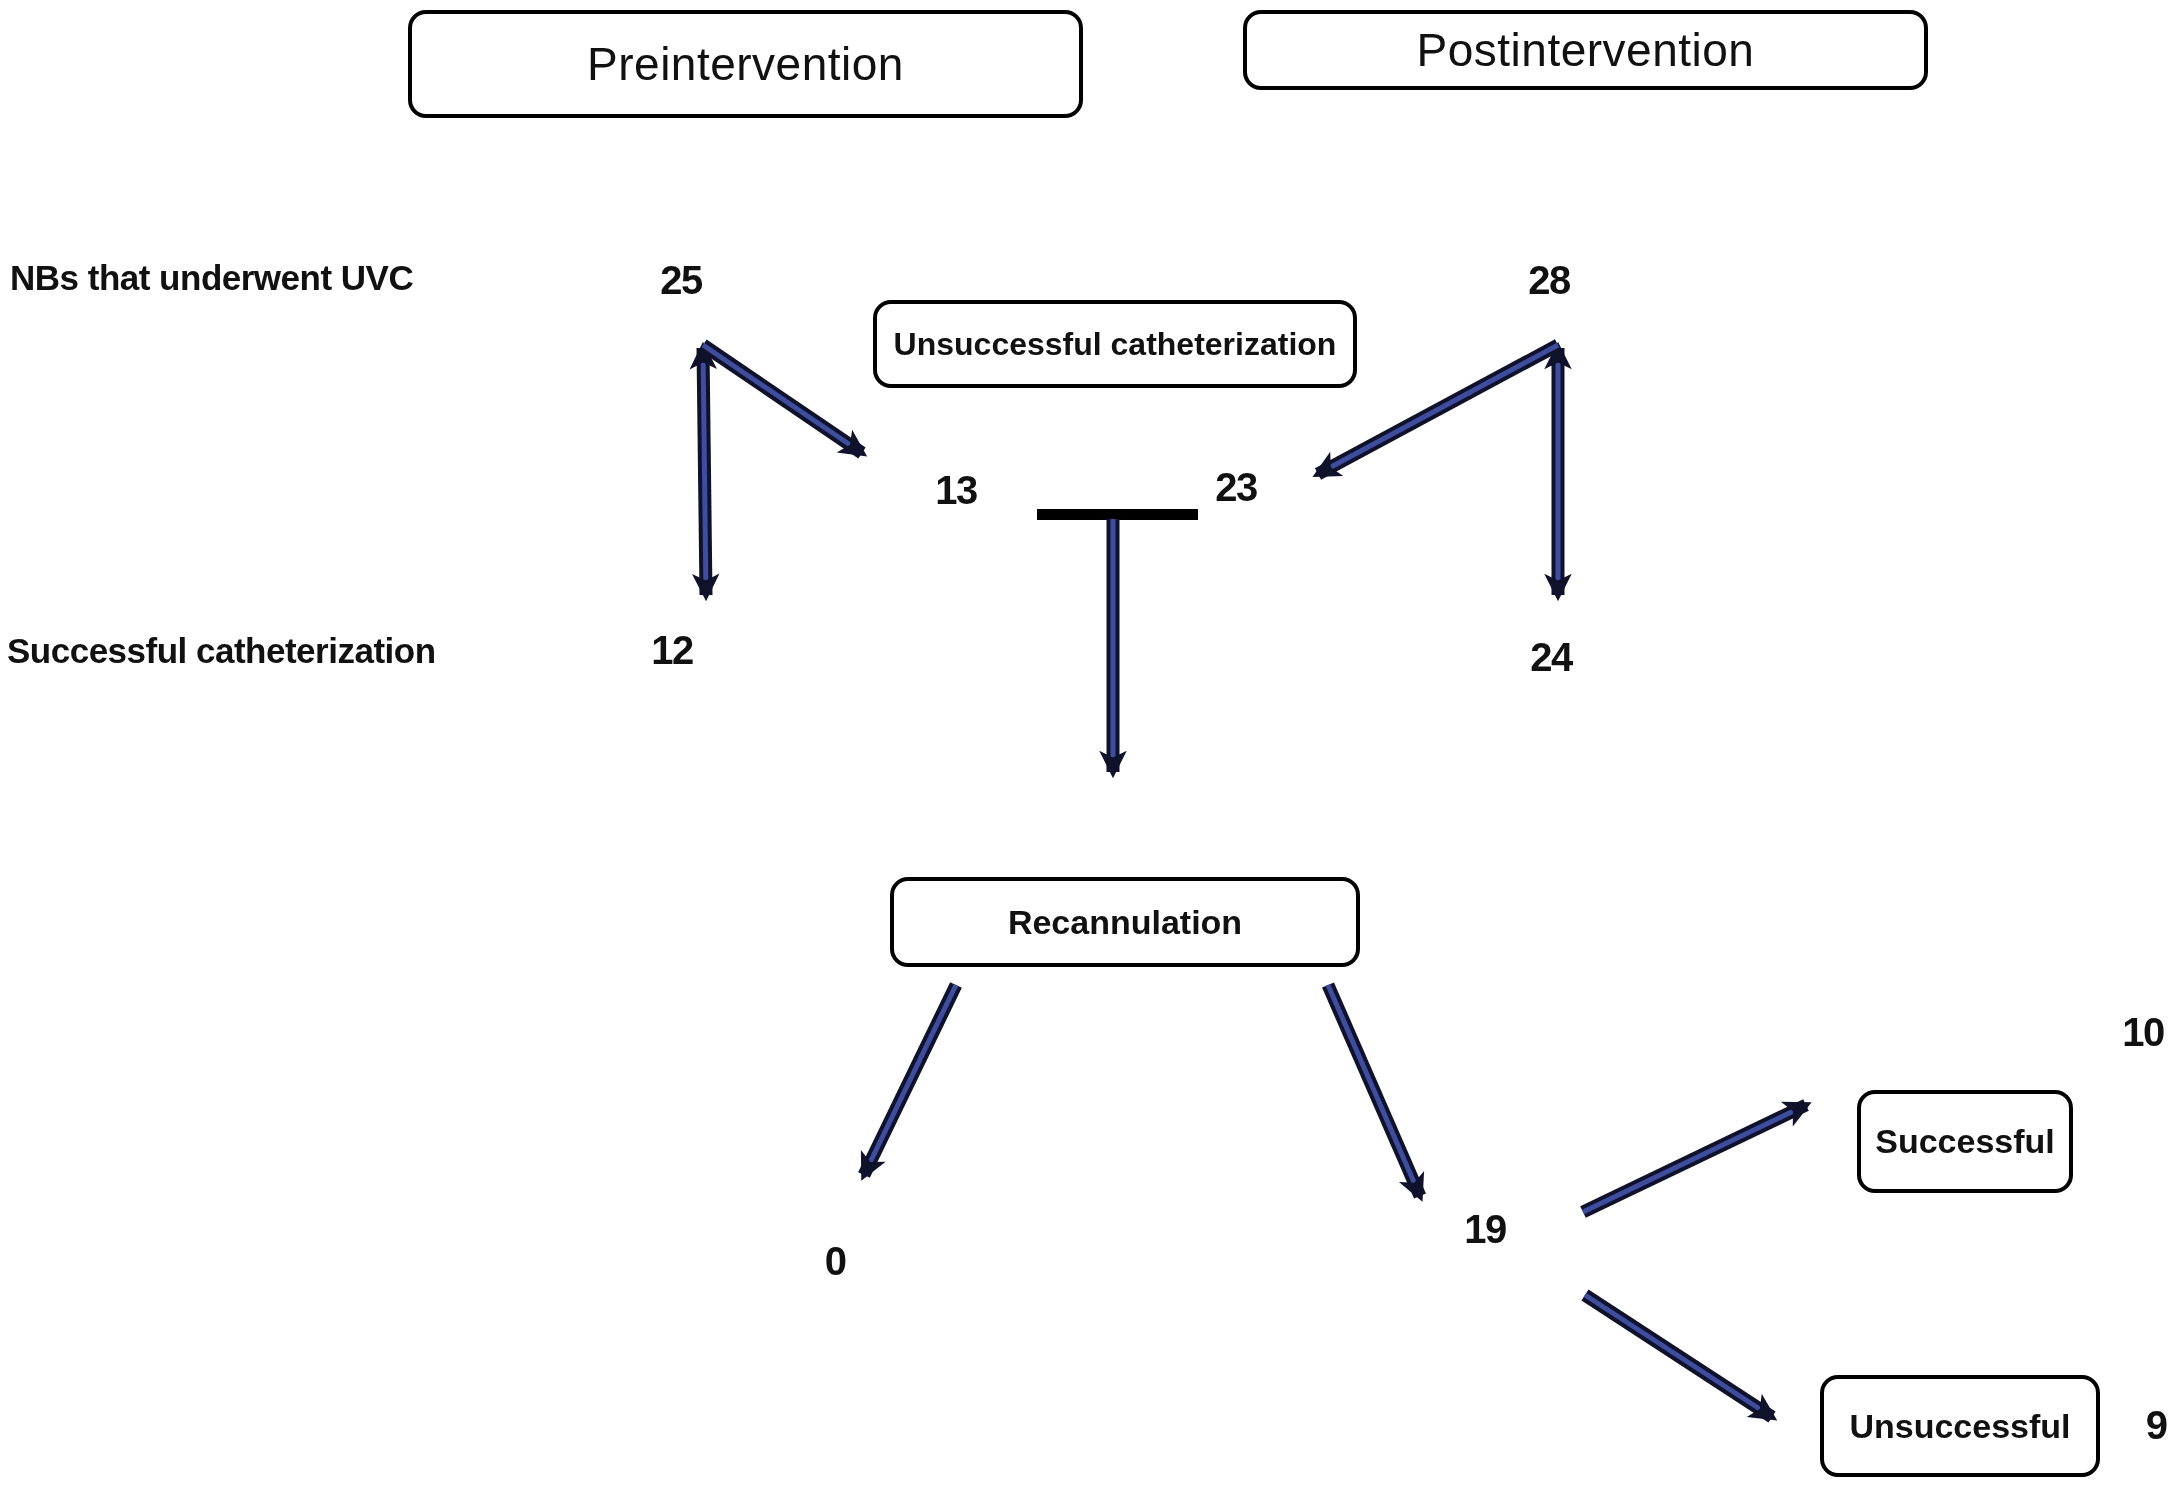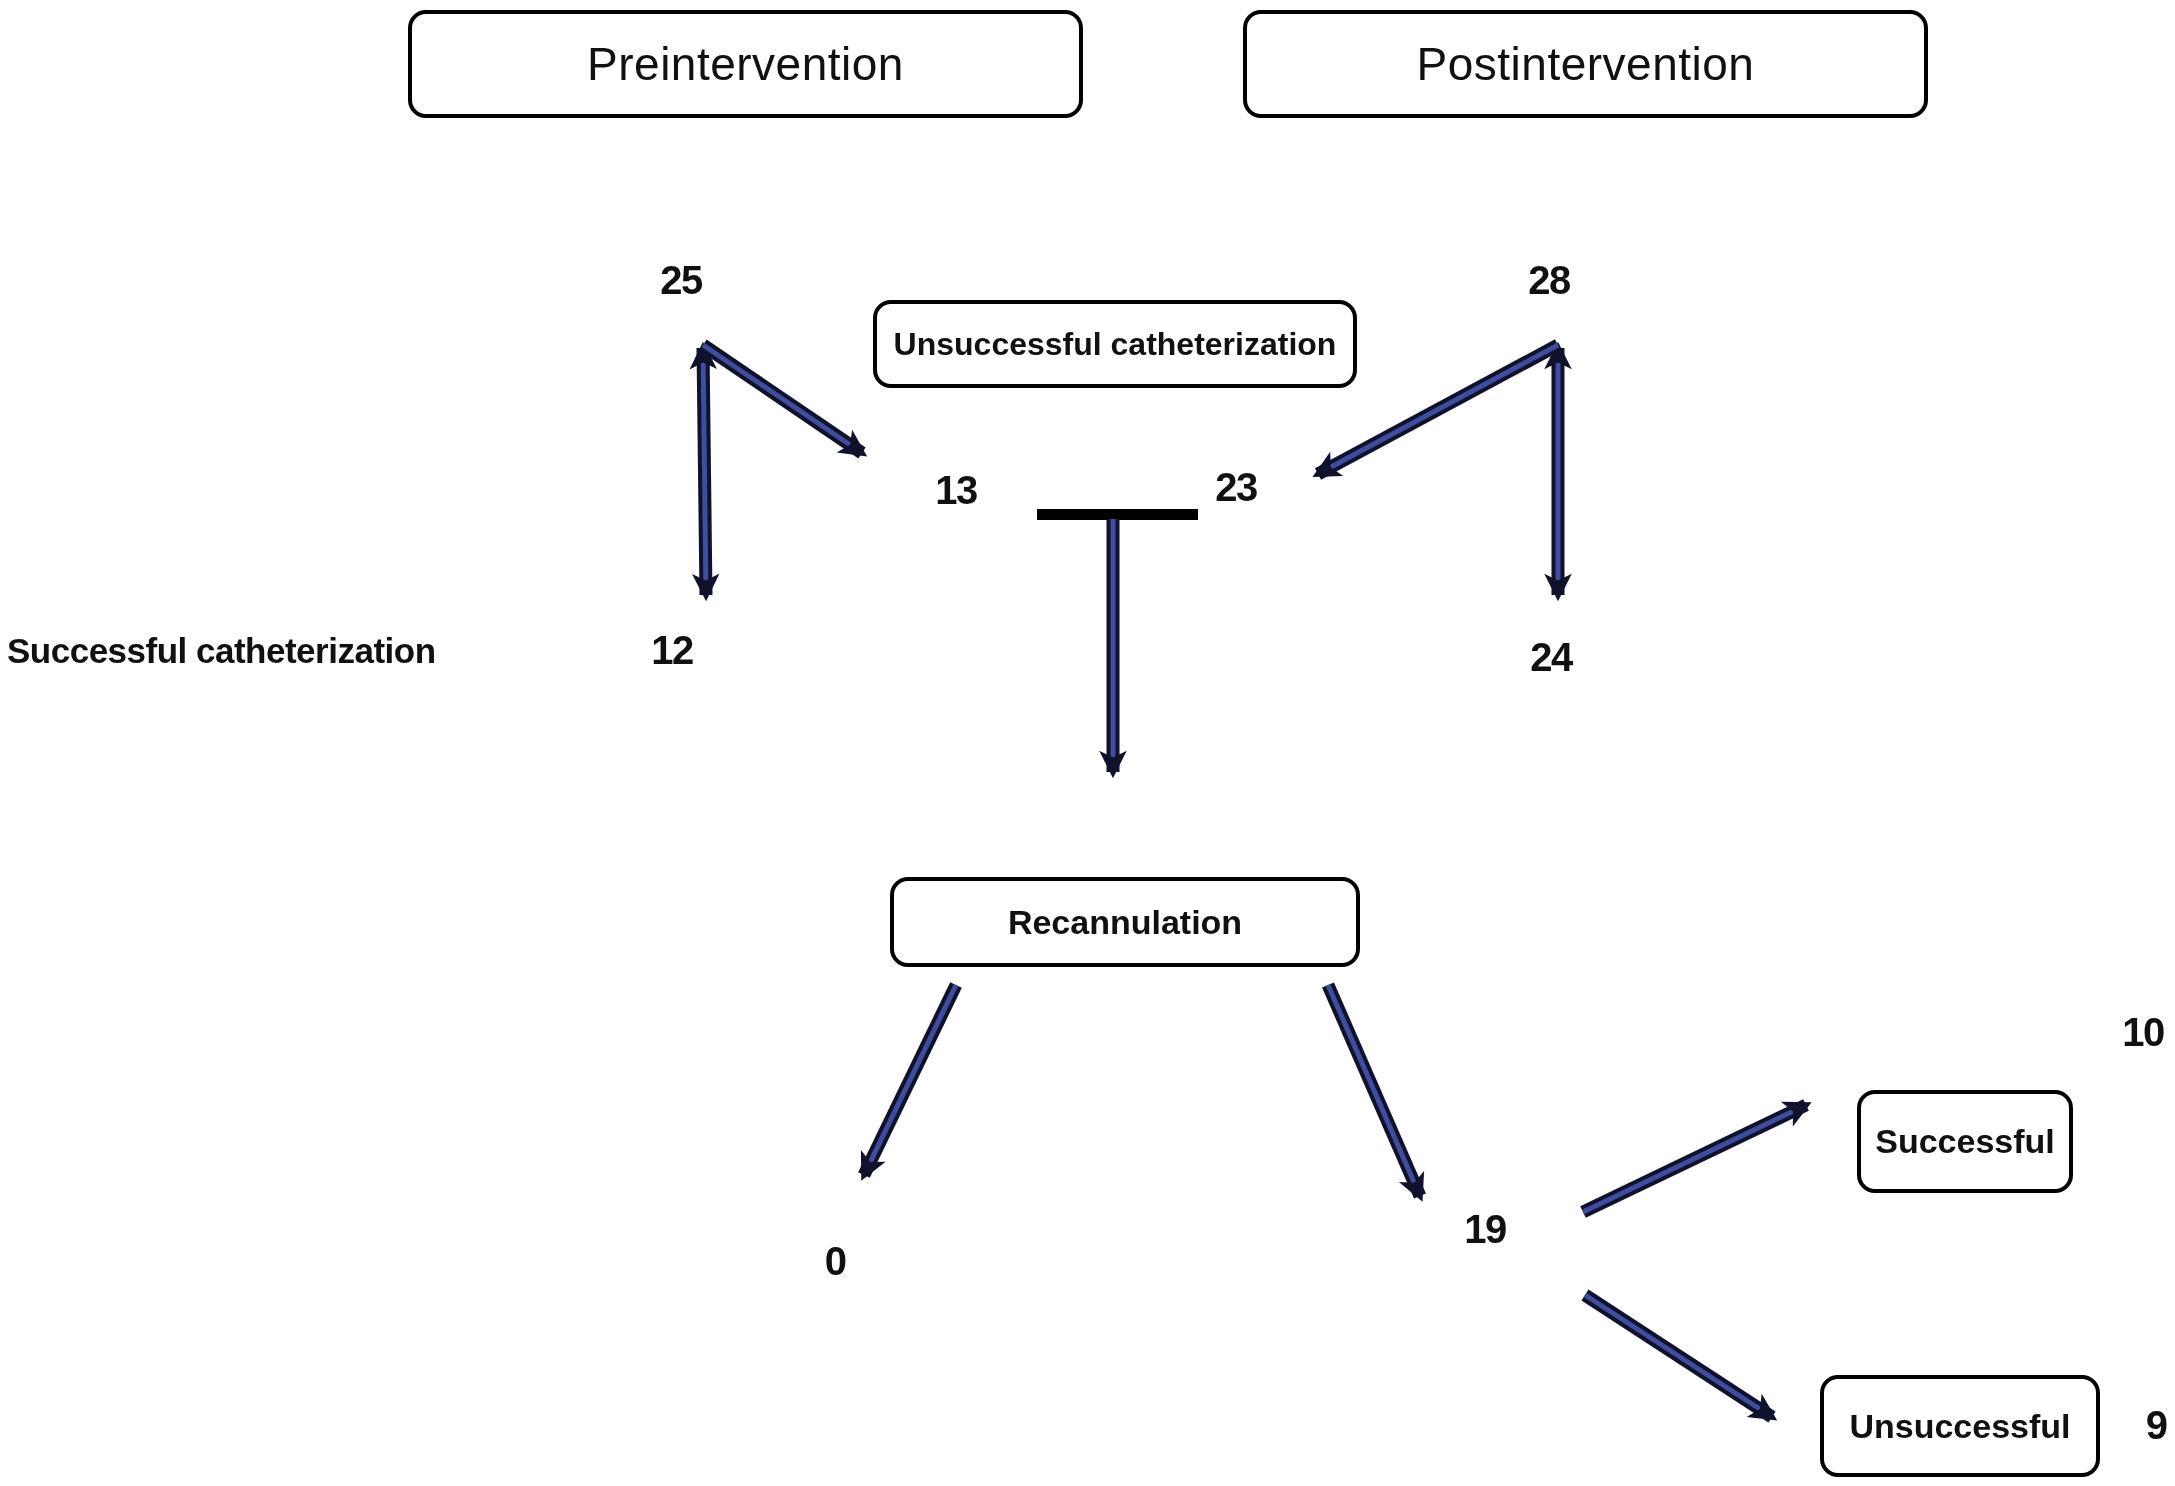--- a/index.html
+++ b/index.html
@@ -96,24 +96,25 @@
 
     <g>
       <line class="arrow-outer" x1="1585" y1="1295" x2="1772" y2="1417"></line>
       <line class="arrow-inner" x1="1585" y1="1295" x2="1772" y2="1417" marker-end="url(#ah)"></line>
     </g>
   </svg>
 
   <div class="rbox title-box" style="left:408px;top:10px;width:675px;height:108px;">
     <span>Preintervention</span>
   </div>
-  <div class="rbox title-box" style="left:1243px;top:10px;width:685px;height:108px;">
+  <div class="rbox title-box" style="left:1243px;top:10px;width:685px;height:80px;">
     <span>Postintervention</span>
   </div>
 
+  <div class="rowlabel" style="left:10px;top:278px;">NBs that underwent UVC</div>
   <div class="rowlabel" style="left:7px;top:651px;">Successful catheterization</div>
 
   <div class="rbox label-box" style="left:873px;top:300px;width:484px;height:88px;font-size:32px;">
     <span>Unsuccessful catheterization</span>
   </div>
   <div class="rbox label-box" style="left:890px;top:853px;width:470px;height:90px;font-size:34px;margin-top:24px;">
     <span>Recannulation</span>
   </div>
   <div class="rbox label-box" style="left:1857px;top:1047px;width:216px;height:103px;font-size:34px;margin-top:43px;">
     <span>Successful</span>

